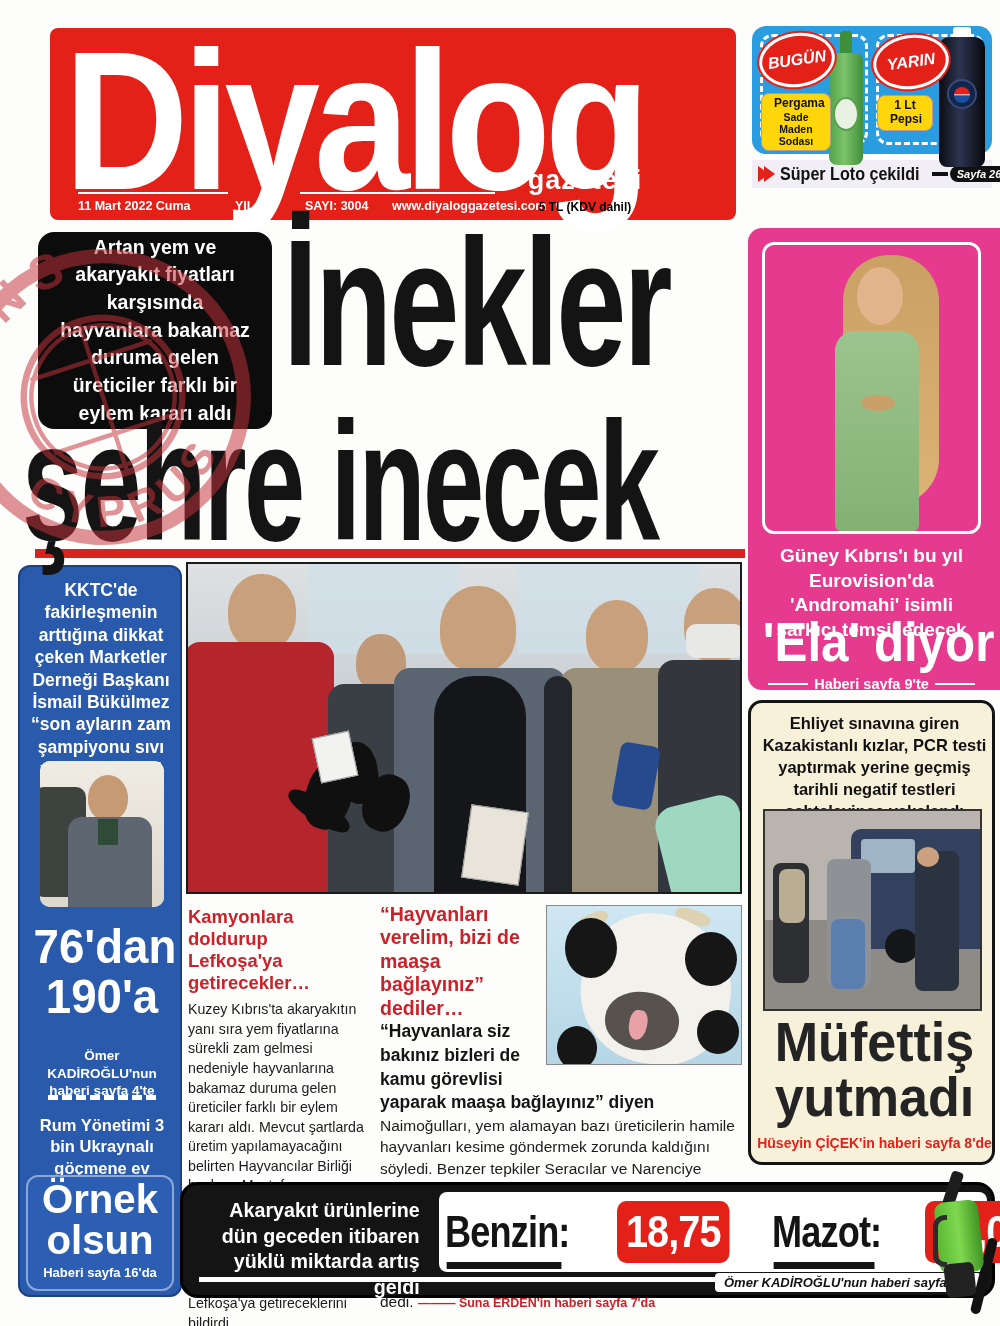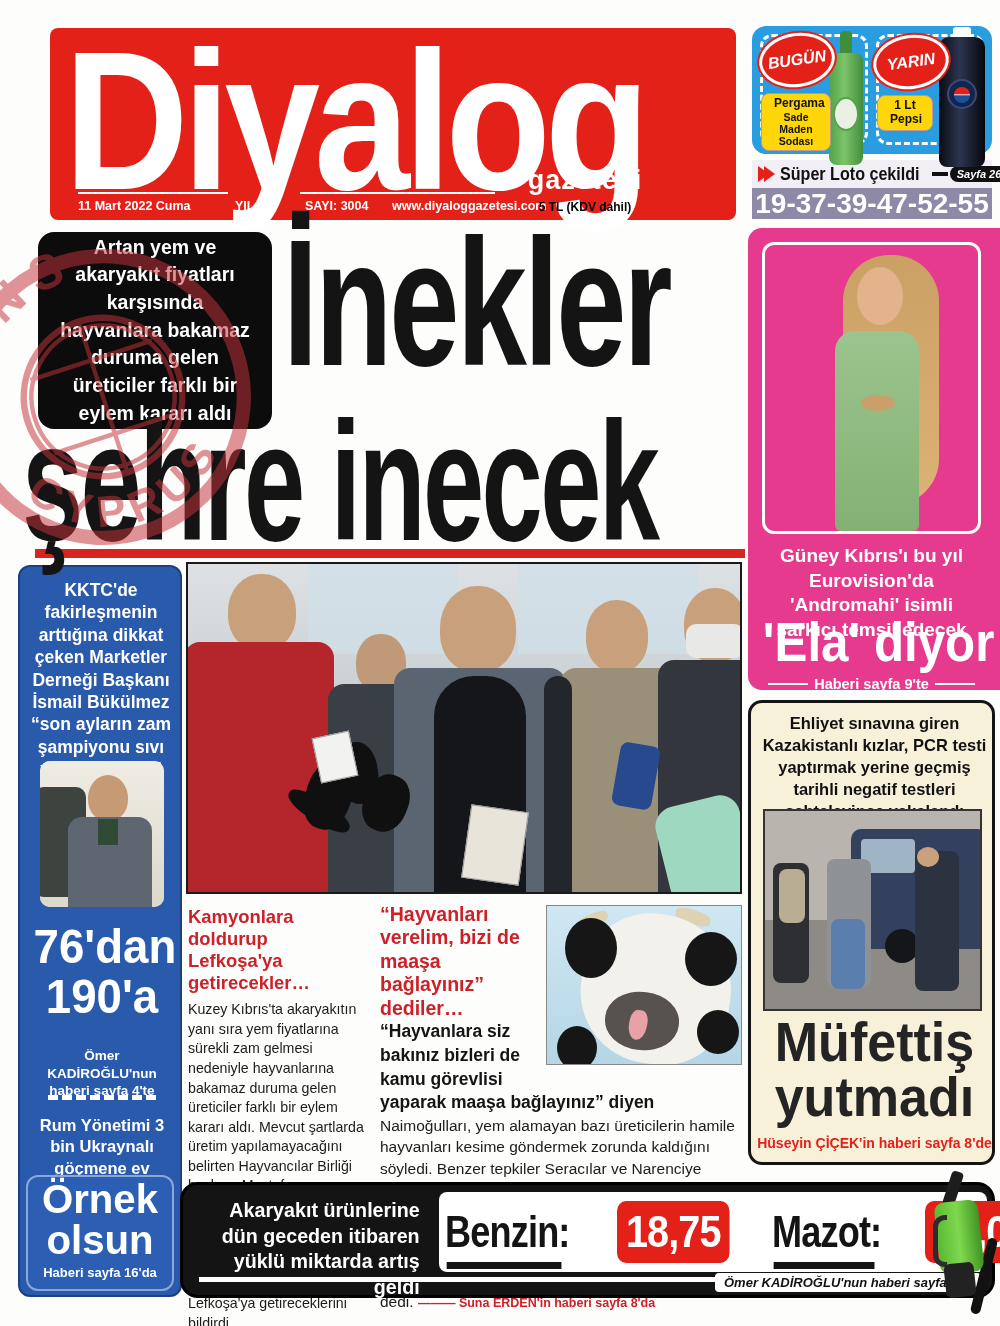--- a/index.html
+++ b/index.html
@@ -209,21 +209,20 @@
     </div>
   </div>
 
   <div class="abs loto-top">
     <div class="chev"></div>
     <div class="chev" style="margin-left:-7px;"></div>
     <div class="loto-title">Süper Loto çekildi</div>
     <div class="loto-dash"></div>
     <div class="loto-badge">Sayfa 26'da</div>
   </div>
-  <div class="abs loto-nums">19-37-39-47-52-55</div>
 
   <div class="abs lead-kicker">
     <span>Artan yem ve akaryakıt fiyatları karşısında hayvanlara bakamaz duruma gelen üreticiler farklı bir eylem kararı aldı</span>
   </div>
   <div class="abs hl1">İnekler</div>
   <div class="abs hl2">şehre inecek</div>
   <div class="abs red-rule"></div>
 
   <svg class="abs stamp" viewBox="0 0 300 300">
     <g transform="rotate(-18 150 150)" fill="none" stroke="#c4333b">
@@ -311,21 +310,21 @@
       <div class="cow-patch" style="left:10px;top:120px;width:40px;height:44px;"></div>
       <div class="cow-muzzle"></div>
       <div class="cow-tongue"></div>
     </div>
     <p class="body-txt" style="line-height:1.36;">
       <span class="p2-red">“Hayvanları verelim, bizi de maaşa bağlayınız” dediler… </span>
       <span class="p2-bold">“Hayvanlara siz bakınız bizleri de kamu görevlisi yaparak maaşa bağlayınız” diyen </span>
       <span class="p2-txt">Naimoğulları, yem alamayan bazı üreticilerin hamile hayvanları kesime göndermek zorunda kaldığını söyledi. Benzer tepkiler Seracılar ve Narenciye üreticilerinden de geldi. Seracılar Birliği başkanı Mahmut Doğan üreticilerin yüzde 30'unun üretimden vazgeçme niyetinde olduğunu belirtirken, Narenciye Üreticileri Birliği başkanı Turgut Akçın </span>
       <span class="p2-bold">“Bu ülkede tarım yapmak için sihirbaz olmak gerekir” </span>
       <span class="p2-txt">dedi. </span>
-      <span class="credit">——— Suna ERDEN'in haberi sayfa 8'da</span>
+      <span class="credit">——— Suna ERDEN'in haberi sayfa 7'da</span>
     </p>
   </div>
 
   <div class="abs pinkbox">
     <div class="abs pink-photo">
       <div class="ela-hair"></div>
         <div class="ela-face"></div>
         <div class="ela-dress"></div>
         <div class="ela-cut"></div>
     </div>

